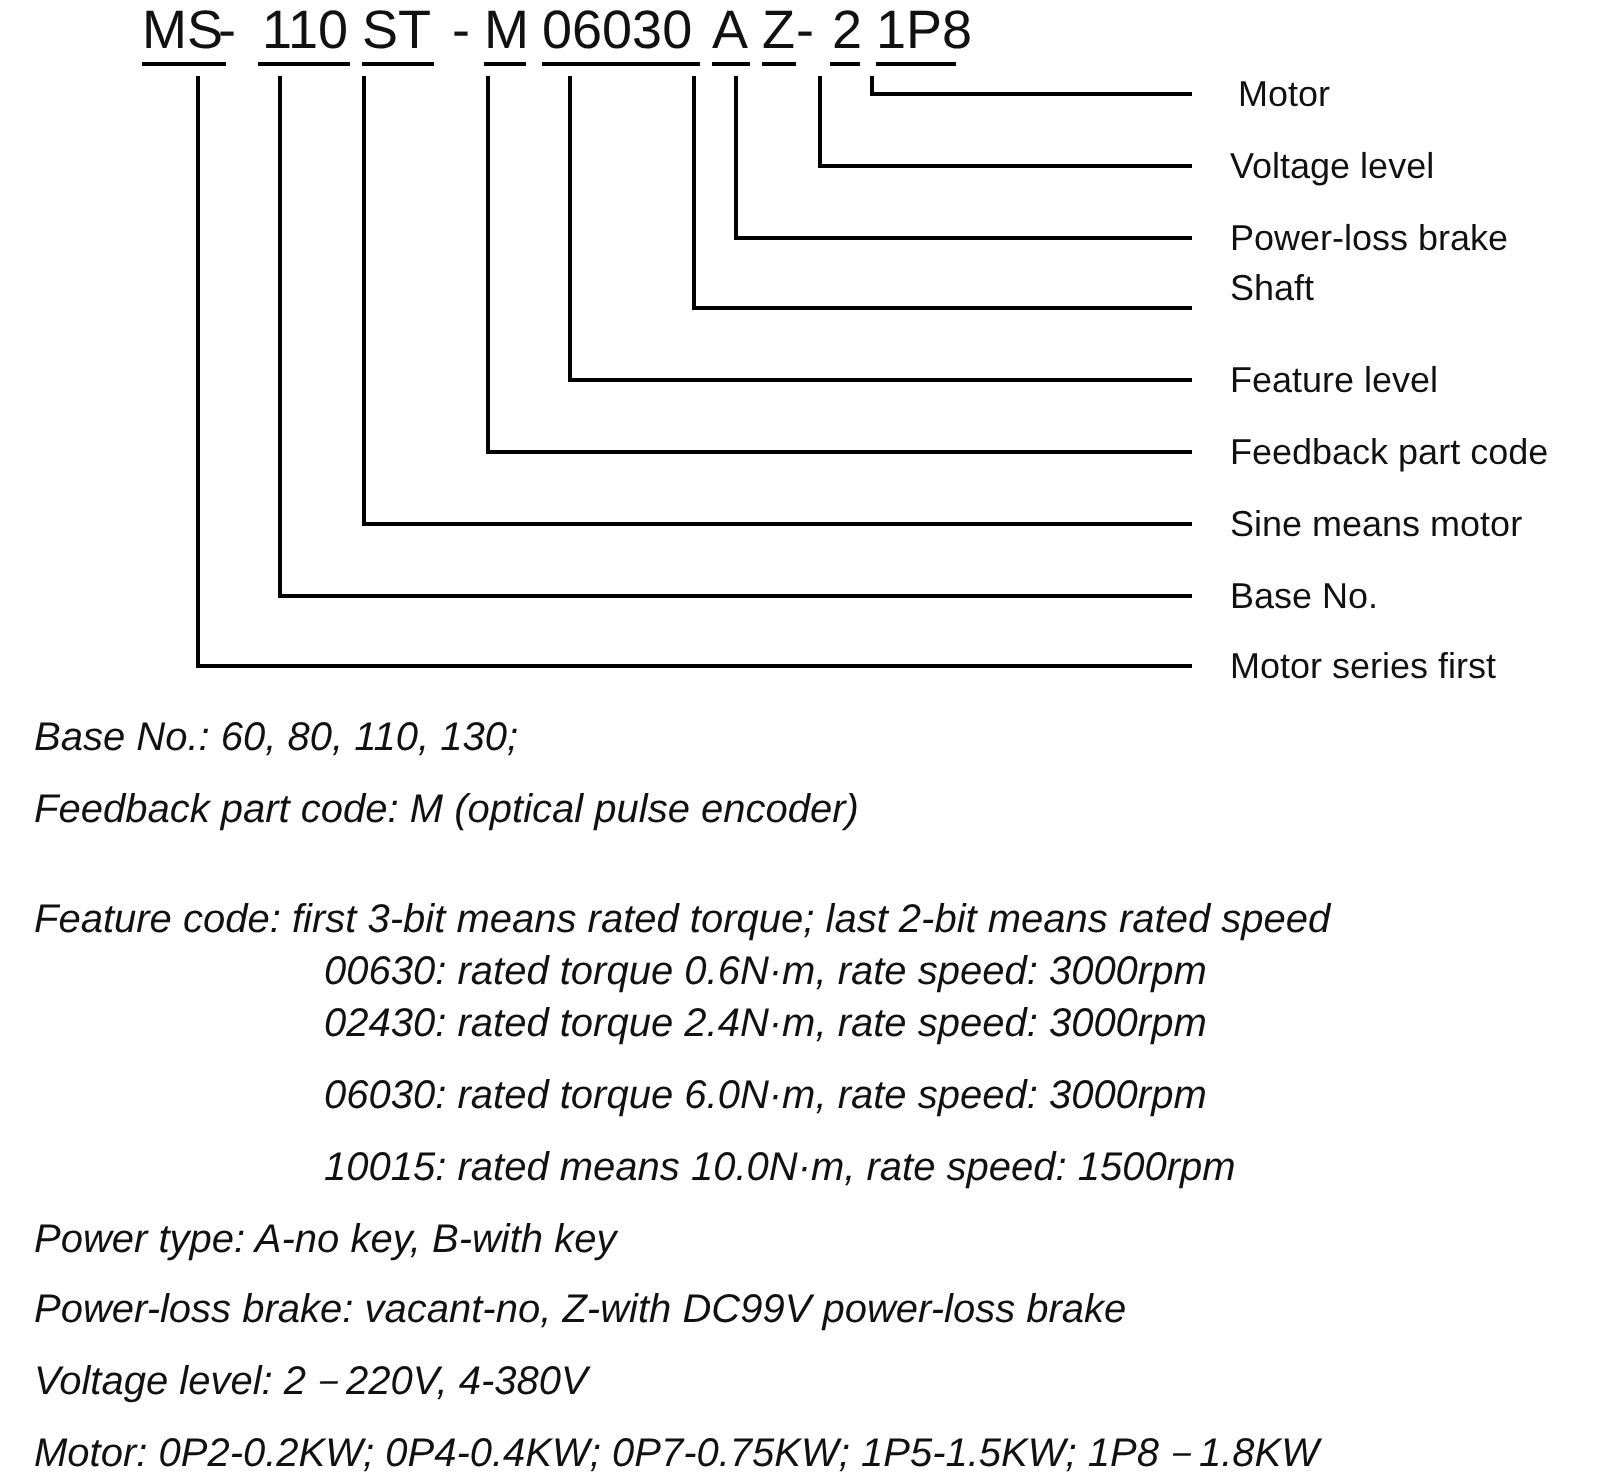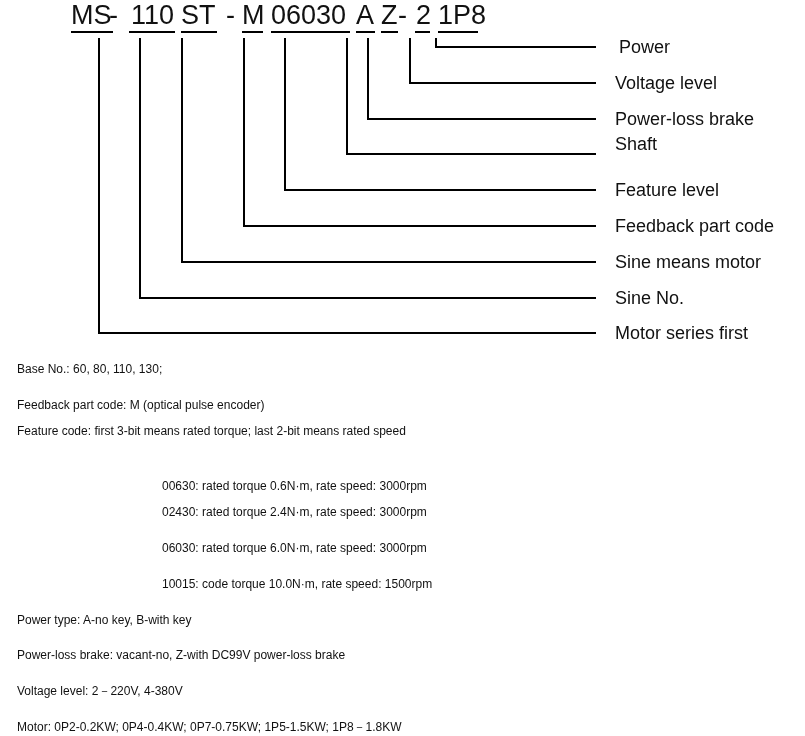--- a/index.html
+++ b/index.html
@@ -4,21 +4,21 @@
   <style>
     html, body { margin: 0; padding: 0; background: #ffffff; }
     body { width: 805px; height: 736px; position: relative; overflow: hidden;
            font-family: "Liberation Sans", sans-serif; color: #111111; }
     .code { position: absolute; top: 0; left: 0; height: 40px; font-size: 27px; line-height: 34px; }
     .seg { position: absolute; top: -2px; white-space: pre; }
     .ul { position: absolute; height: 2px; background: #000; top: 31px; }
     .vline { position: absolute; width: 2px; background: #000; }
     .hline { position: absolute; height: 2px; background: #000; }
     .label { position: absolute; left: 615px; font-size: 18px; line-height: 20px; white-space: nowrap; }
-    .desc { position: absolute; left: 17px; font-size: 12px; line-height: 20px; white-space: nowrap; }
+    .desc { position: absolute; left: 17px; font-size: 20px; line-height: 20px; white-space: nowrap; font-style: italic; }
     .desc.ind { left: 162px; }
   </style>
 </head>
 <body>
 
 <div class="code">
   <span class="seg" style="left:71px">MS</span>
   <span class="seg" style="left:109px">-</span>
   <span class="seg" style="left:131px">110</span>
   <span class="seg" style="left:181px">ST</span>
@@ -55,33 +55,33 @@
 <div class="hline" style="left:435px;top:46px;width:161px"></div>
 <div class="hline" style="left:409px;top:82px;width:187px"></div>
 <div class="hline" style="left:367px;top:118px;width:229px"></div>
 <div class="hline" style="left:346px;top:153px;width:250px"></div>
 <div class="hline" style="left:284px;top:189px;width:312px"></div>
 <div class="hline" style="left:243px;top:225px;width:353px"></div>
 <div class="hline" style="left:181px;top:261px;width:415px"></div>
 <div class="hline" style="left:139px;top:297px;width:457px"></div>
 <div class="hline" style="left:98px;top:332px;width:498px"></div>
 
-<div class="label" style="left:619px;top:37px">Power</div>
+<div class="label" style="left:619px;top:37px">Motor</div>
 <div class="label" style="top:73px">Voltage level</div>
 <div class="label" style="top:109px">Power-loss brake</div>
 <div class="label" style="top:134px">Shaft</div>
 <div class="label" style="top:180px">Feature level</div>
 <div class="label" style="top:216px">Feedback part code</div>
 <div class="label" style="top:252px">Sine means motor</div>
-<div class="label" style="top:288px">Sine No.</div>
+<div class="label" style="top:288px">Base No.</div>
 <div class="label" style="top:323px">Motor series first</div>
 
 <div class="desc" style="top:359px">Base No.: 60, 80, 110, 130;</div>
 <div class="desc" style="top:395px">Feedback part code: M (optical pulse encoder)</div>
-<div class="desc" style="top:421px">Feature code: first 3-bit means rated torque; last 2-bit means rated speed</div>
+<div class="desc" style="top:450px">Feature code: first 3-bit means rated torque; last 2-bit means rated speed</div>
 <div class="desc ind" style="top:476px">00630: rated torque 0.6N·m, rate speed: 3000rpm</div>
 <div class="desc ind" style="top:502px">02430: rated torque 2.4N·m, rate speed: 3000rpm</div>
 <div class="desc ind" style="top:538px">06030: rated torque 6.0N·m, rate speed: 3000rpm</div>
-<div class="desc ind" style="top:574px">10015: code torque 10.0N·m, rate speed: 1500rpm</div>
+<div class="desc ind" style="top:574px">10015: rated means 10.0N·m, rate speed: 1500rpm</div>
 <div class="desc" style="top:610px">Power type: A-no key, B-with key</div>
 <div class="desc" style="top:645px">Power-loss brake: vacant-no, Z-with DC99V power-loss brake</div>
 <div class="desc" style="top:681px">Voltage level: 2－220V, 4-380V</div>
 <div class="desc" style="top:717px">Motor: 0P2-0.2KW; 0P4-0.4KW; 0P7-0.75KW; 1P5-1.5KW; 1P8－1.8KW</div>
 
 </body></html>

